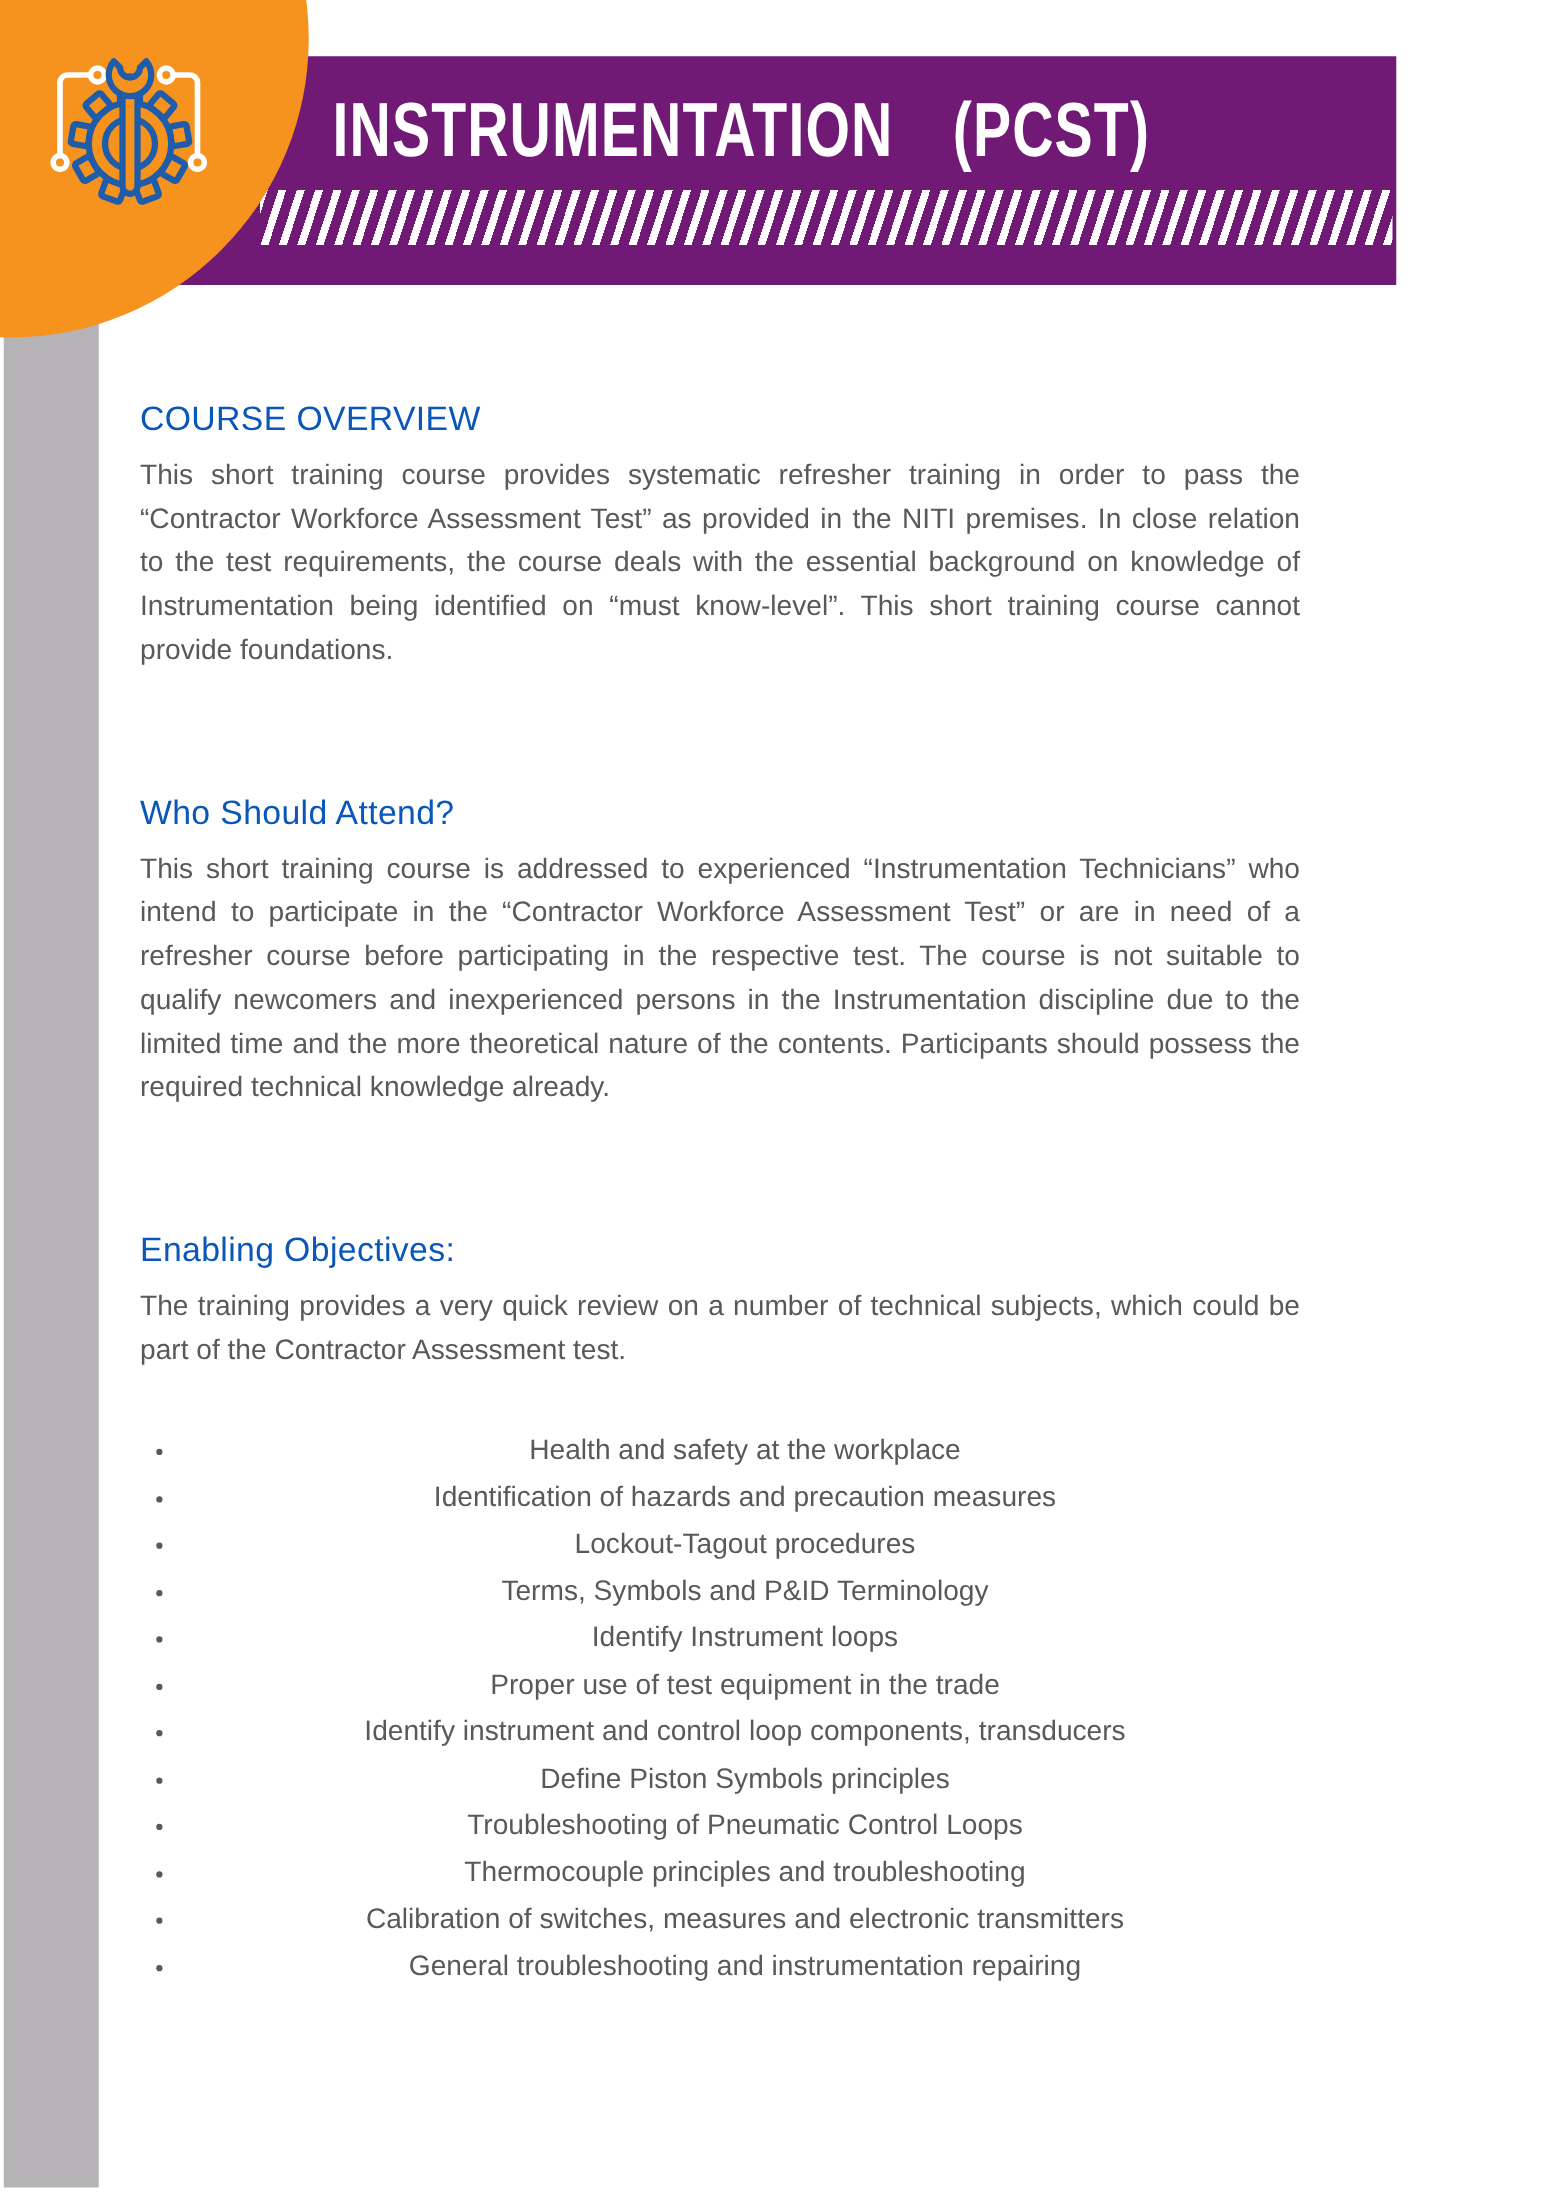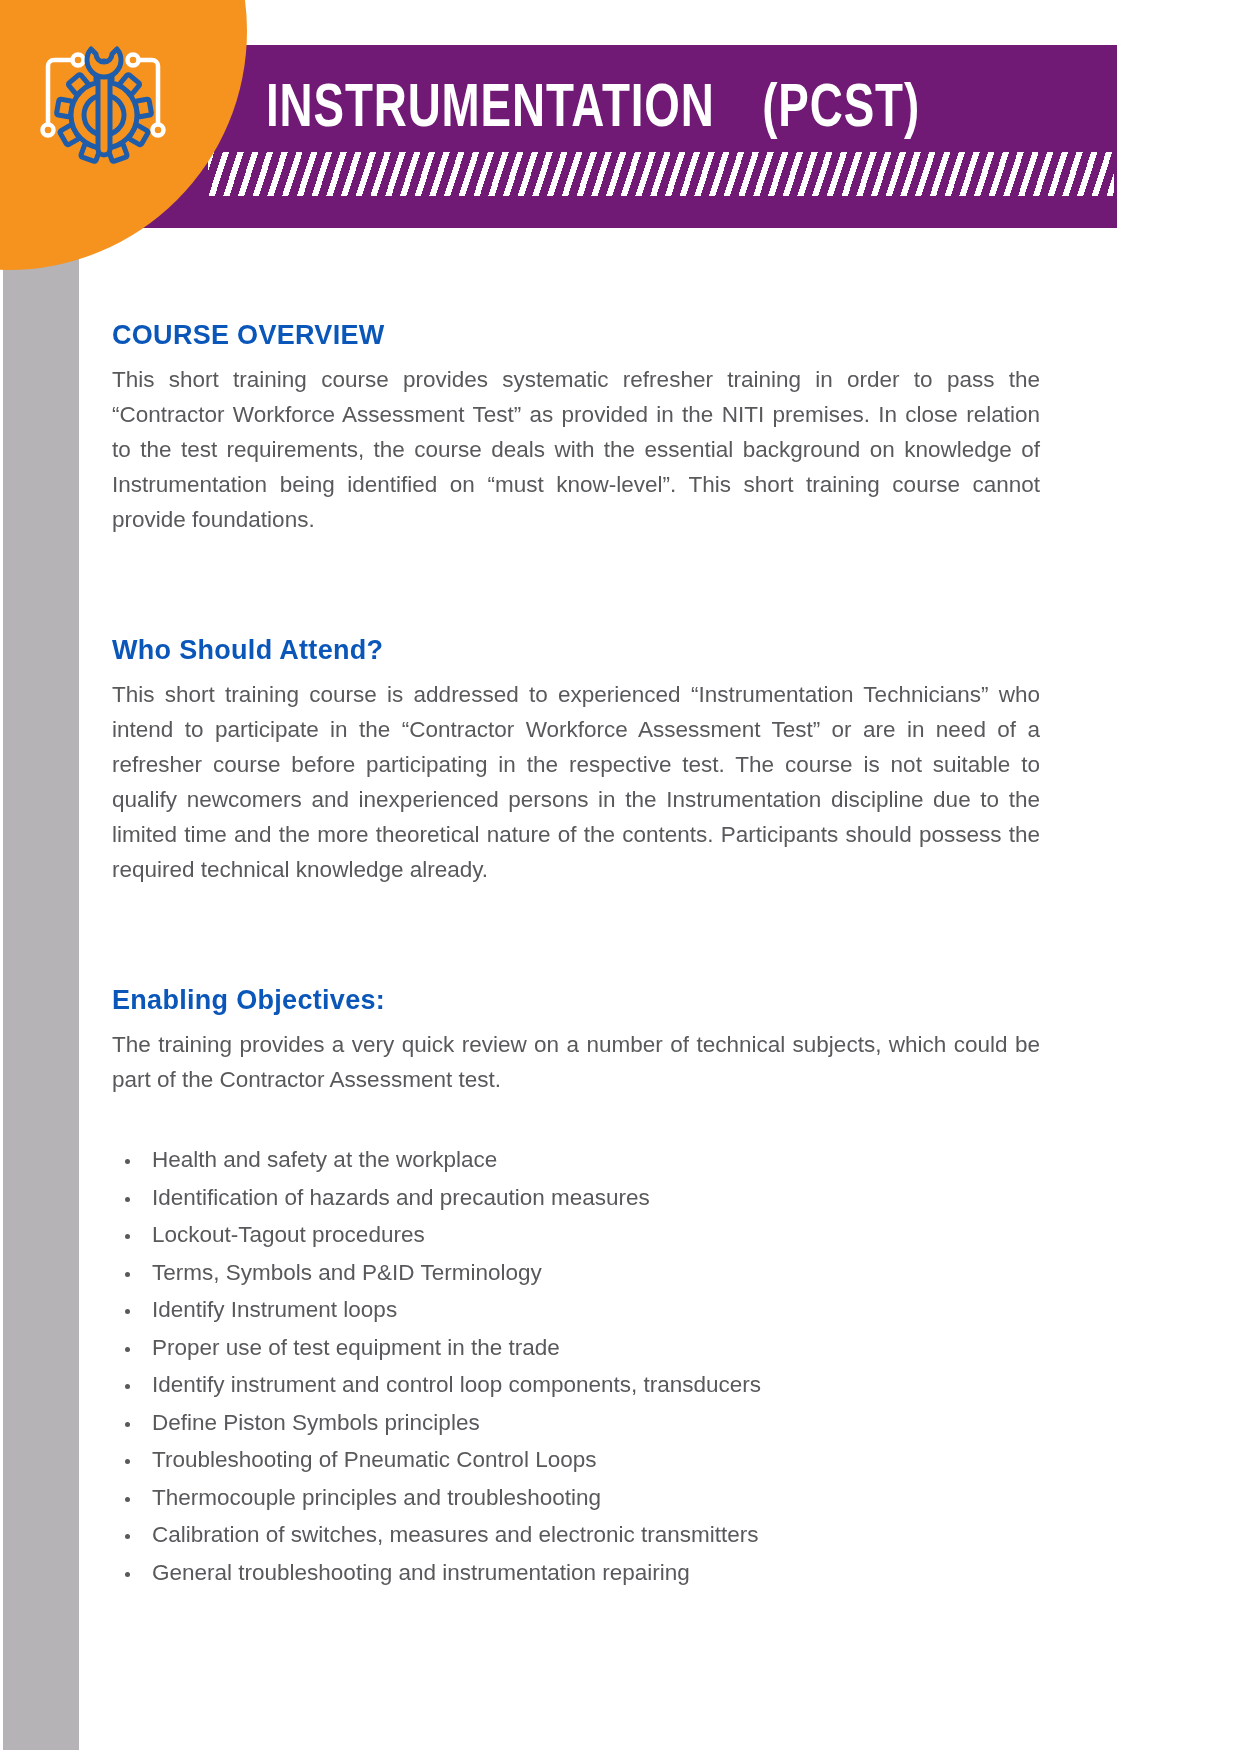--- a/index.html
+++ b/index.html
@@ -33,30 +33,30 @@
   }
   .corner-icon{
     position:absolute;left:40px;top:25px;width:170px;height:160px;z-index:4;
   }
   
   .content{
     position:absolute;left:112px;top:318px;width:928px;z-index:5;
     color:#58595b;font-size:22.5px;line-height:35px;
   }
   .section-heading{
-    color:#0a57b9;font-size:27px;line-height:34px;font-weight:700;
+    color:#0a57b9;font-size:27px;line-height:34px;font-weight:400;
     margin:0 0 10px 0;letter-spacing:0.3px;
   }
   .section-body{margin:0;text-align:justify;}
   .sec + .sec{margin-top:96px;}
   ul.objectives{
     margin:44px 0 0 0;padding-left:30px;list-style:disc;
   }
   ul.objectives li{
-    line-height:37.5px;padding-left:10px;
+    line-height:37.5px;padding-left:10px;text-align:center;
   }
   ul.objectives li::marker{color:#58595b;font-size:0.75em;}
 </style>
 </head>
 <body>
 
 <div class="gray-bar"></div>
 
 <div class="banner">
   <div class="title-row">

